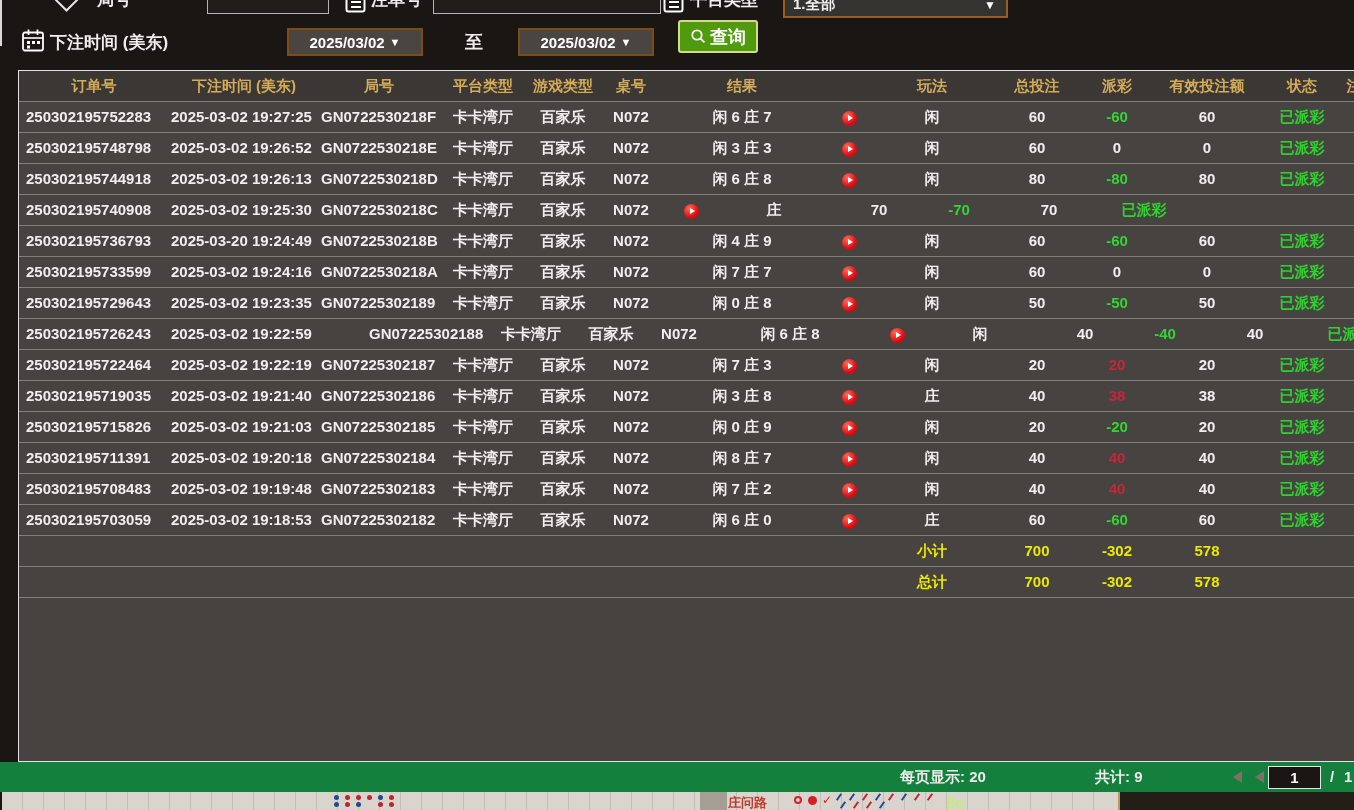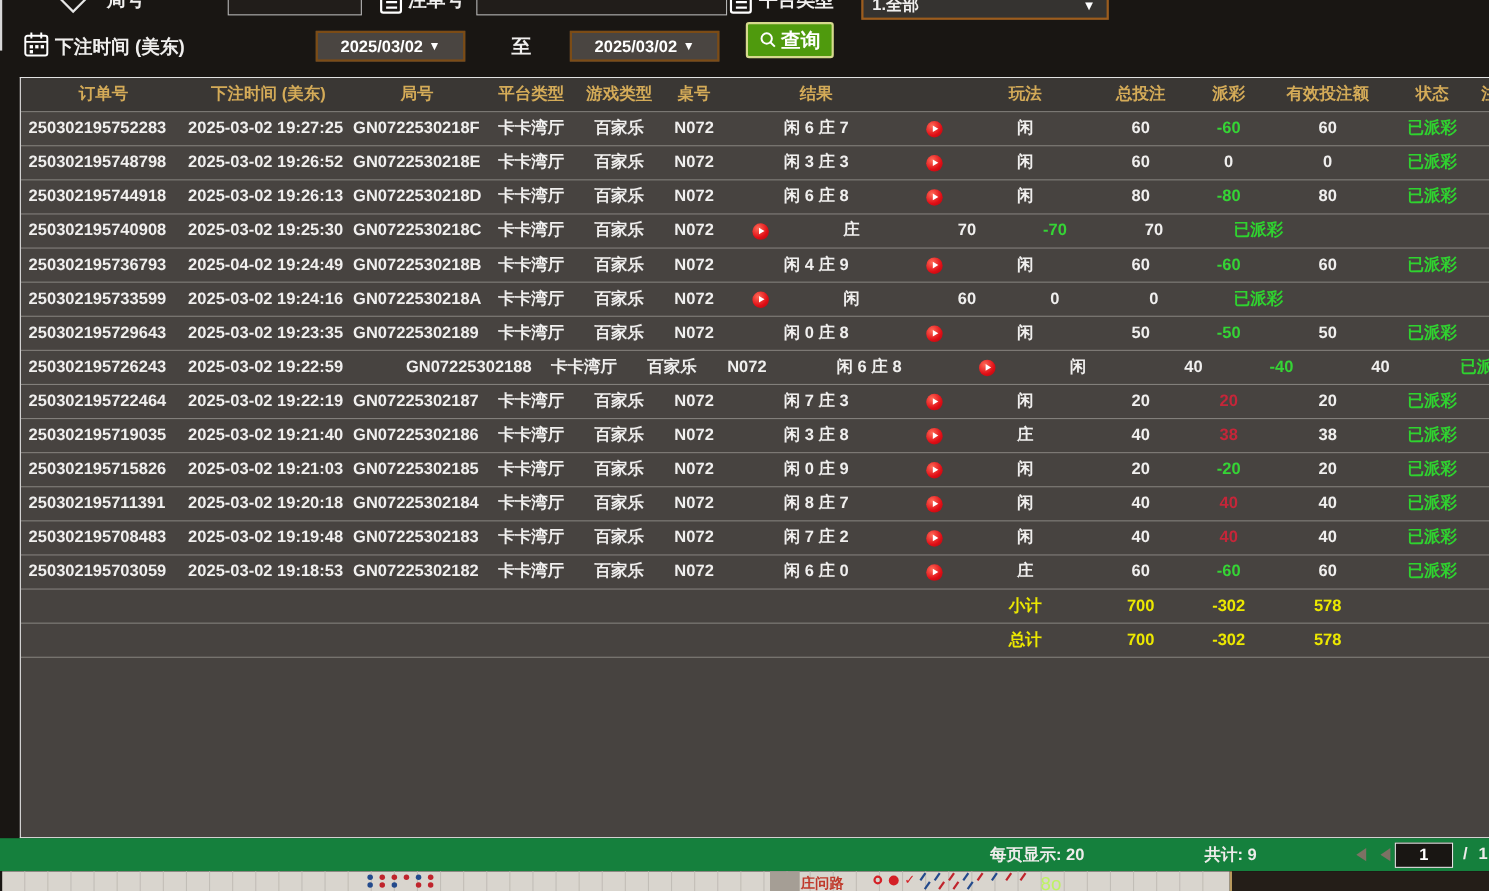--- a/index.html
+++ b/index.html
@@ -206,41 +206,42 @@
       <div class="cell" style="width: 56px;"><span class="playicon"><i></i></span></div>
       <div class="cell" style="width: 110px;">庄</div>
       <div class="cell" style="width: 100px;">70</div>
       <div class="cell pay-neg" style="width: 60px;">-70</div>
       <div class="cell" style="width: 120px;">70</div>
       <div class="cell status-ok" style="width: 70px;">已派彩</div>
       <div class="cell" style="width: 34px;"></div>
     </div>
     <div class="trow">
       <div class="cell left" style="width: 150px; padding-left: 7px;">250302195736793</div>
-      <div class="cell left" style="width: 150px; padding-left: 2px;">2025-04-02 19:24:49</div>
+      <div class="cell left" style="width: 150px; padding-left: 2px;">2025-03-20 19:24:49</div>
       <div class="cell left" style="width: 120px; padding-left: 2px;">GN0722530218B</div>
       <div class="cell" style="width: 88px;">卡卡湾厅</div>
       <div class="cell" style="width: 72px;">百家乐</div>
       <div class="cell" style="width: 64px;">N072</div>
       <div class="cell" style="width: 158px;">闲 4 庄 9</div>
       <div class="cell" style="width: 56px;"><span class="playicon"><i></i></span></div>
       <div class="cell" style="width: 110px;">闲</div>
       <div class="cell" style="width: 100px;">60</div>
       <div class="cell pay-neg" style="width: 60px;">-60</div>
       <div class="cell" style="width: 120px;">60</div>
       <div class="cell status-ok" style="width: 70px;">已派彩</div>
       <div class="cell" style="width: 34px;"></div>
     </div>
     <div class="trow">
       <div class="cell left" style="width: 150px; padding-left: 7px;">250302195733599</div>
       <div class="cell left" style="width: 150px; padding-left: 2px;">2025-03-02 19:24:16</div>
       <div class="cell left" style="width: 120px; padding-left: 2px;">GN0722530218A</div>
       <div class="cell" style="width: 88px;">卡卡湾厅</div>
       <div class="cell" style="width: 72px;">百家乐</div>
       <div class="cell" style="width: 64px;">N072</div>
+      <div class="cell" style="width: 158px;">闲 7 庄 7</div>
       <div class="cell" style="width: 56px;"><span class="playicon"><i></i></span></div>
       <div class="cell" style="width: 110px;">闲</div>
       <div class="cell" style="width: 100px;">60</div>
       <div class="cell" style="width: 60px;">0</div>
       <div class="cell" style="width: 120px;">0</div>
       <div class="cell status-ok" style="width: 70px;">已派彩</div>
       <div class="cell" style="width: 34px;"></div>
     </div>
     <div class="trow">
       <div class="cell left" style="width: 150px; padding-left: 7px;">250302195729643</div>

